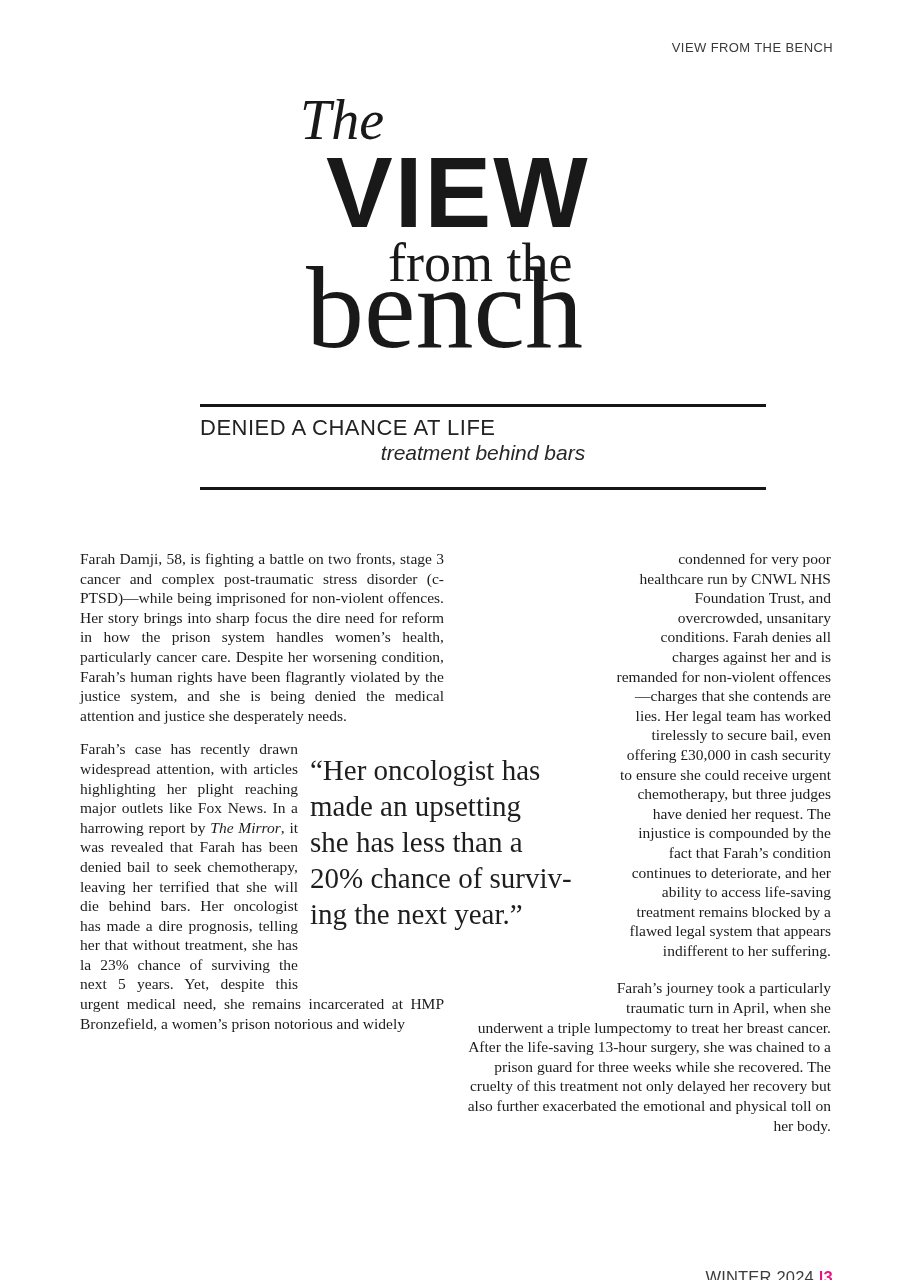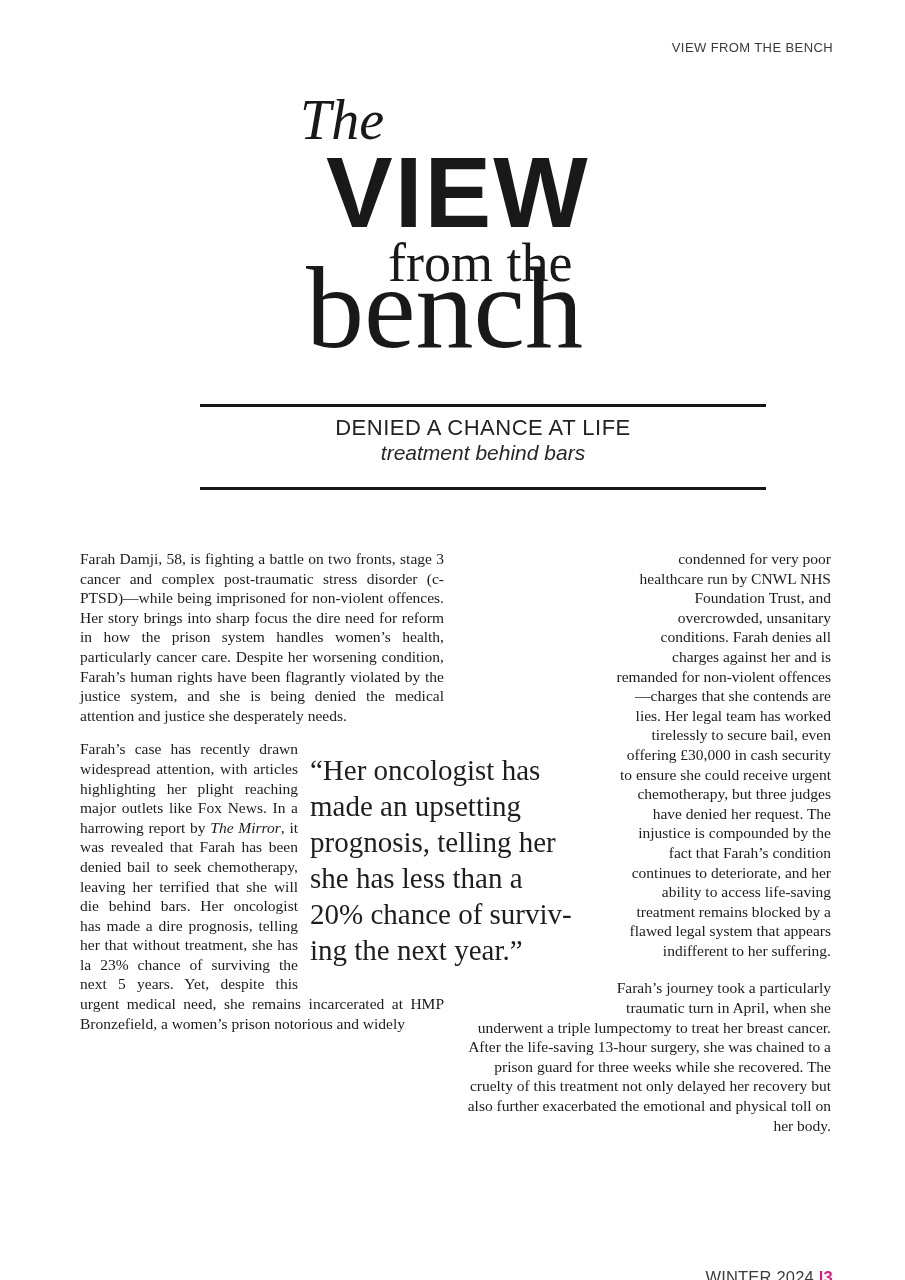--- a/index.html
+++ b/index.html
@@ -30,21 +30,21 @@
   }
   .mh-bench {
     position:absolute; left:306px; top:250px;
     font-size:116px; line-height:1; color:#191919;
   }
   
   .rule { position:absolute; left:200px; width:566px; border-top:3px solid #161616; }
   .rule-top { top:404px; }
   .rule-bottom { top:487px; }
   .section-title {
-    position:absolute; left:200px; top:415px; width:566px; text-align:center;
+    position:absolute; left:200px; top:415px; width:566px; 
     font-family:"Liberation Sans", sans-serif; font-size:22px;
     letter-spacing:0.5px; color:#222222;
   }
   .section-subtitle {
     position:absolute; left:200px; top:441px; width:566px; text-align:center;
     font-family:"Liberation Sans", sans-serif; font-size:21px;
     font-style:italic; color:#272727;
   }
   
   .column { position:absolute; top:549px; font-size:15.5px; line-height:19.6px; color:#1c1c1c; }
@@ -91,21 +91,20 @@
   <div>
 
     <div class="column col-left">
       <p class="para-1">Farah Damji, 58, is fighting a battle on two fronts, stage 3 cancer and complex post-traumatic stress disorder (c-PTSD)—while being imprisoned for non-violent offences. Her story brings into sharp focus the dire need for reform in how the prison system handles women’s health, particularly cancer care. Despite her worsening condition, Farah’s human rights have been flagrantly violated by the justice system, and she is being denied the medical attention and justice she desperately needs.</p>
       <p class="para-2"><span class="spacer-right" aria-hidden="true"></span><span>Farah’s case has recently drawn widespread attention, with articles highlighting her plight reaching major outlets like Fox News. In a harrowing report by </span><span class="italic">The Mirror</span><span>, it was revealed that Farah has been denied bail to seek chemotherapy, leaving her terrified that she will die behind bars. Her oncologist has made a dire prognosis, telling her that without treatment, she has la 23% chance of surviving the next 5 years. Yet, despite this urgent medical need, she remains incarcerated at HMP Bronzefield, a women’s prison notorious and widely</span></p>
     </div>
 
     <div class="pull-quote">
       <div>“Her oncologist has</div>
       <div>made an upsetting</div>
-      <div>prognosis, telling her</div>
       <div>she has less than a</div>
       <div>20% chance of surviv-</div>
       <div>ing the next year.”</div>
     </div>
 
     <div class="column col-right">
       <p class="para-1"><span class="spacer-left" aria-hidden="true"></span><span>condenned for very poor healthcare run by CNWL NHS Foundation Trust, and overcrowded, unsanitary conditions. Farah denies all charges against her and is remanded for non-violent offences—charges that she contends are lies. Her legal team has worked tirelessly to secure bail, even offering £30,000 in cash security to ensure she could receive urgent chemotherapy, but three judges have denied her request. The injustice is compounded by the fact that Farah’s condition continues to deteriorate, and her ability to access life-saving treatment remains blocked by a flawed legal system that appears indifferent to her suffering.</span></p>
       <p class="para-2">Farah’s journey took a particularly traumatic turn in April, when she underwent a triple lumpectomy to treat her breast cancer. After the life-saving 13-hour surgery, she was chained to a prison guard for three weeks while she recovered. The cruelty of this treatment not only delayed her recovery but also further exacerbated the emotional and physical toll on her body.</p>
     </div>
 

